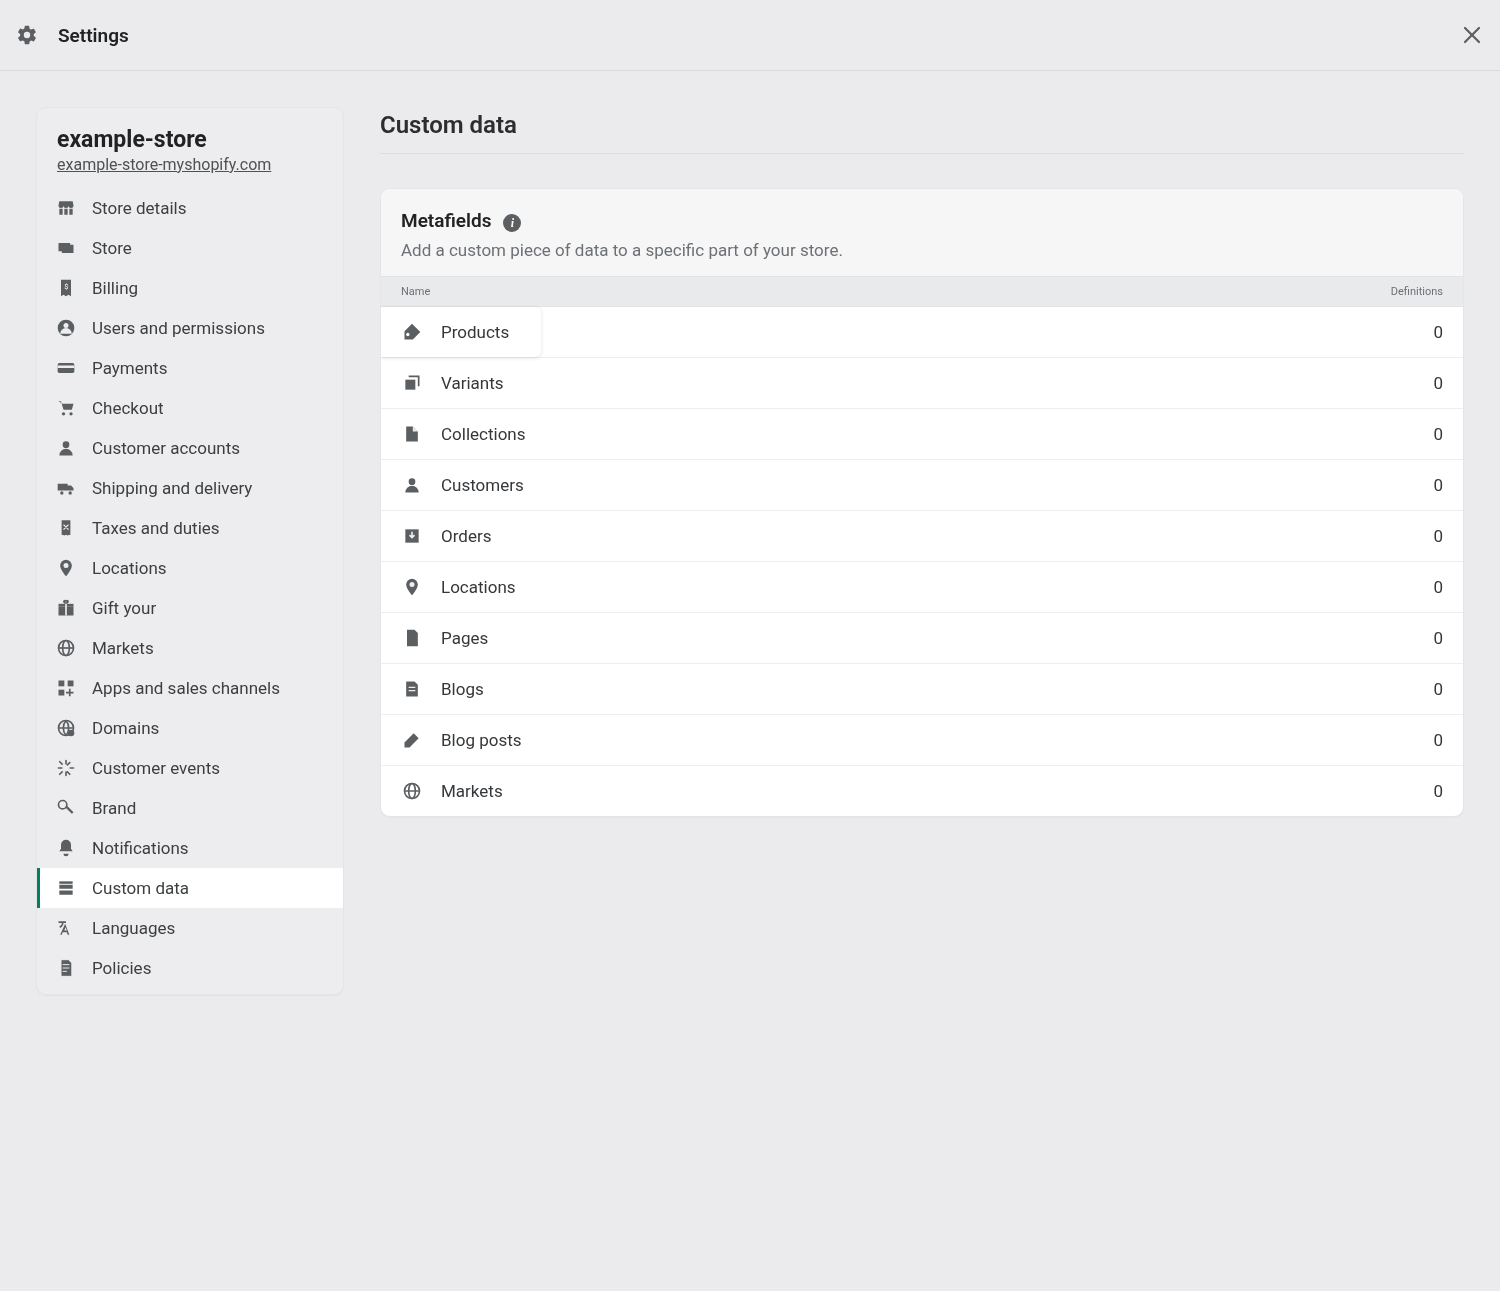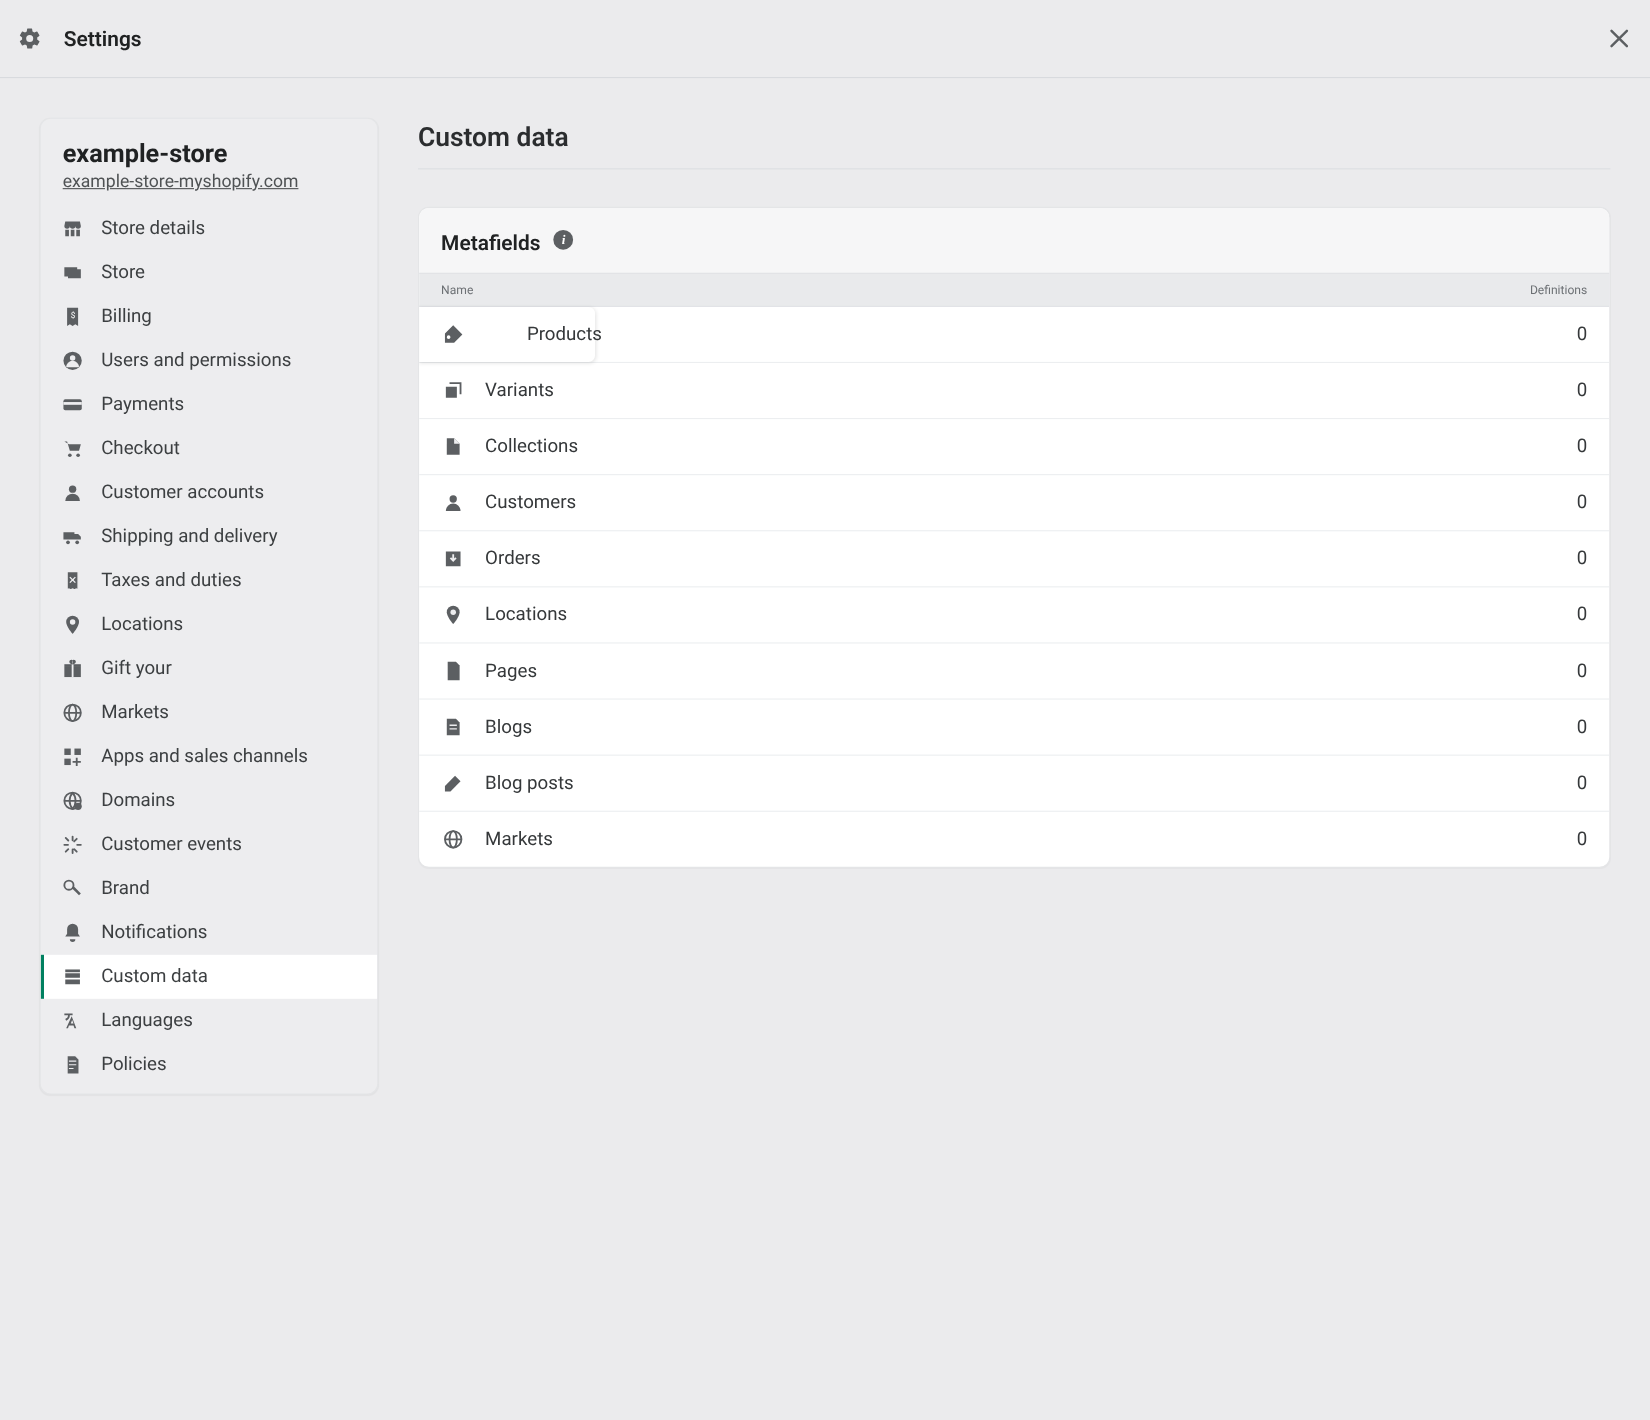--- a/index.html
+++ b/index.html
@@ -129,21 +129,21 @@
     border-radius: 10px;
     overflow: hidden;
     box-shadow: 0 1px 1px rgba(0,0,0,0.03);
   }
   .card-header {
     padding: 20px 20px 16px 20px;
     background: #f6f6f7;
   }
   .card-title-row {
     display: flex;
-    align-items: flex-start;
+    align-items: flex-end;
     gap: 12px;
   }
   .card-title {
     font-size: 19px;
     font-weight: 600;
     color: #202223;
   }
   .info-circle {
     width: 18px; height: 18px;
     border-radius: 50%;
@@ -195,21 +195,20 @@
     font-size: 17px;
     color: #35383a;
   }
   .row .rcount {
     margin-left: auto;
     color: #35383a;
     font-size: 17px;
   }
   .row.highlight {
     position: relative;
-    gap: 38px;
   }
   .row.highlight::after {
     content: "";
     position: absolute;
     left: 0; top: 0;
     height: 100%;
     width: 160px;
     background: #fff;
     box-shadow: 0 1px 4px rgba(0,0,0,0.12);
     border-radius: 0 6px 6px 0;
@@ -413,20 +412,21 @@
   <main class="main">
     <h1 class="page-title">Custom data</h1>
     <div class="title-divider"></div>
 
     <section class="card">
       <div class="card-header">
         <div class="card-title-row">
           <span class="card-title">Metafields</span>
           <span class="info-circle">i</span>
         </div>
+        <div class="card-subtitle">Add a custom piece of data to a specific part of your store.</div>
       </div>
       <div class="table-head">
         <span>Name</span>
         <span>Definitions</span>
       </div>
       <div id="rows">
           <div class="row highlight">
             <span class="icon">
               <svg viewBox="0 0 24 24" width="20" height="20">
                 <use href="#i-tag"></use>

